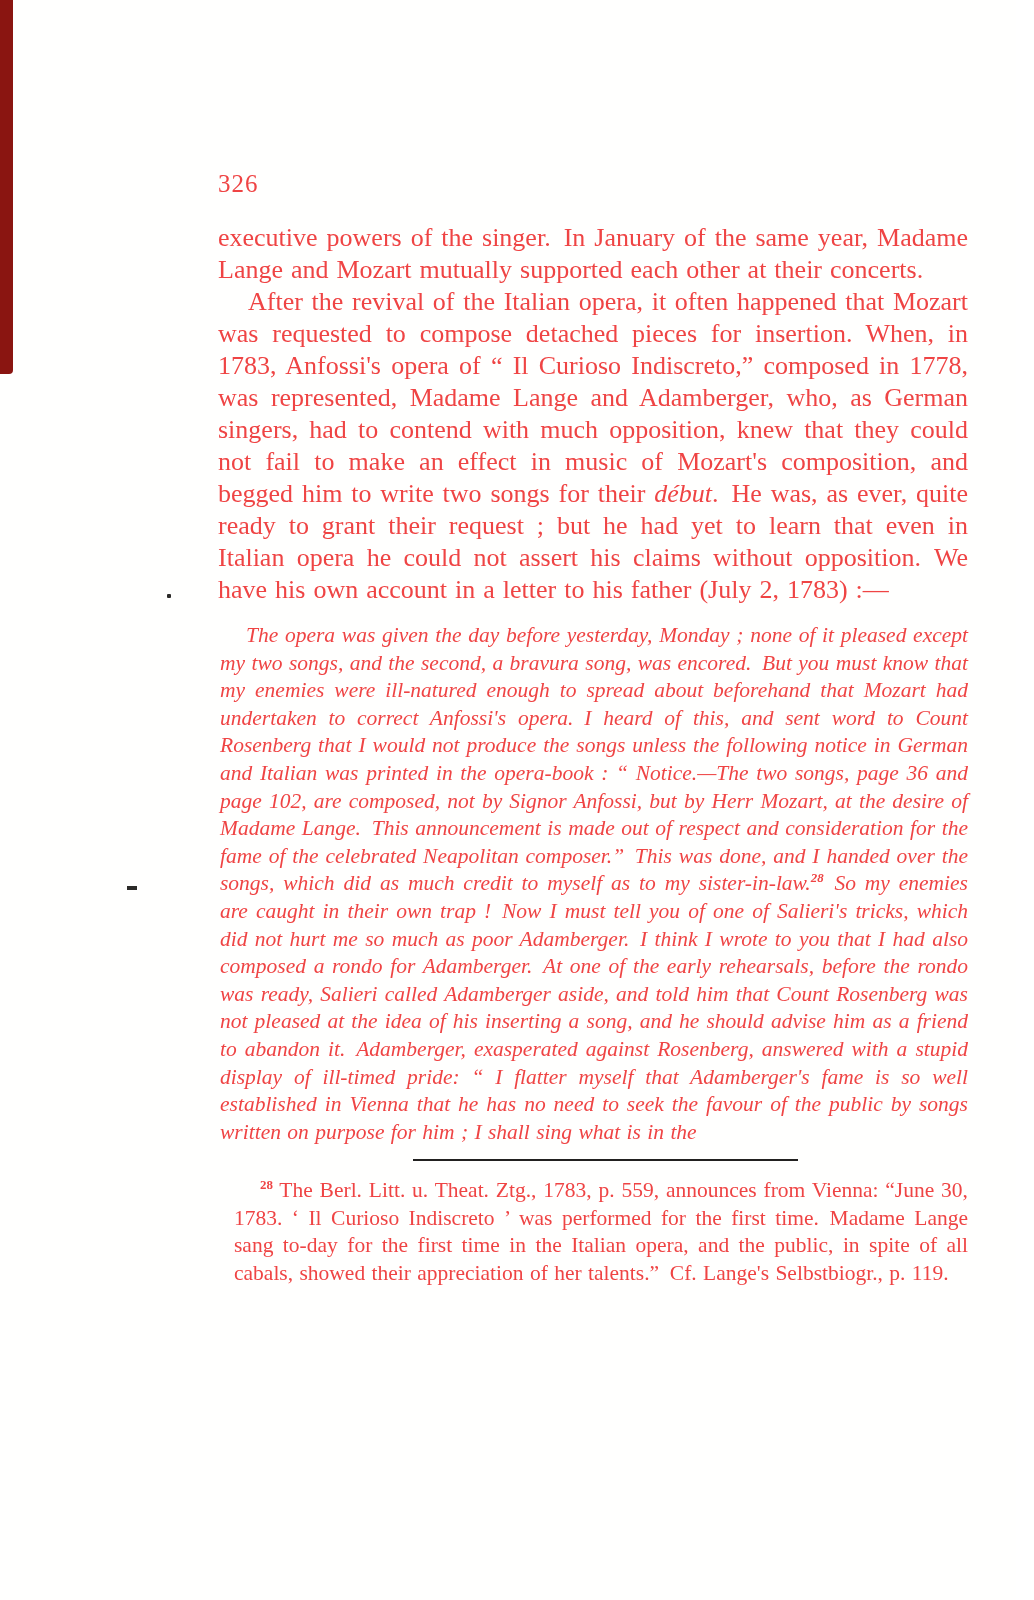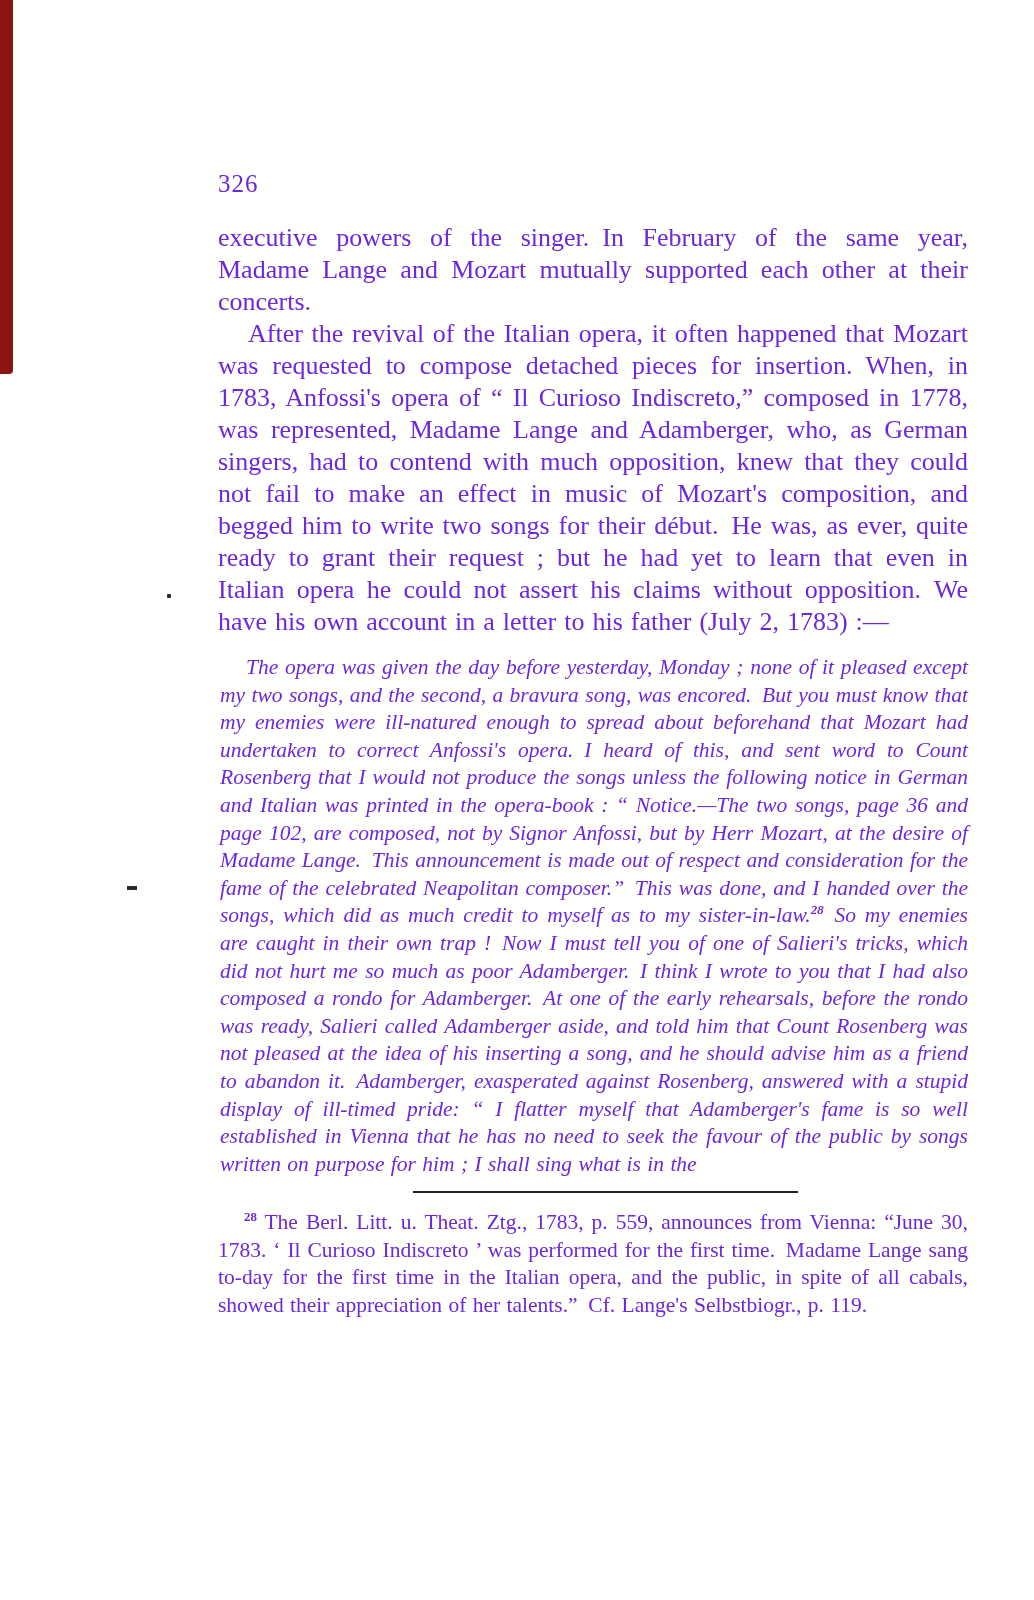--- a/index.html
+++ b/index.html
@@ -5,21 +5,21 @@
   html, body { margin: 0; padding: 0; }
   body {
     width: 1034px; height: 1600px;
     background: #ffffff;
     font-family: "Liberation Serif", "DejaVu Serif", serif;
   }
   .page {
     position: relative;
     width: 1016px; height: 1600px;
     background: #fffffe;
-    color: #6d28d9;
+    color: #ef4444;
     overflow: hidden;
   }
   
   .edge-stripe {
     position: absolute; left: 0; top: 0;
     width: 13px; height: 374px;
     border-bottom-right-radius: 4px;
   }
   .speck { position: absolute; background: #2b2a28; }
   .speck-dot  { left: 167px; top: 594px; width: 4px; height: 4px; border-radius: 1px; }
@@ -56,48 +56,48 @@
     text-indent: 26px;
     word-spacing: 1px;
     font-style: italic;
   }
   .fn-sep {
     margin: 13px 0 0 195px;
     width: 385px; height: 0;
     border-top: 2px solid #222120;
   }
   .footnote {
-    margin: 16px 0 0 0;
+    margin: 16px 0 0 16px;
     text-align: justify;
     font-size: 21.5px; line-height: 27.6px;
     text-indent: 26px;
     word-spacing: 1px;
   }
-  .i { }
+  .i { font-style: italic; }
   sup.fnref {
     font-size: 0.6em; font-weight: bold; line-height: 0;
   }
 </style>
 </head>
 <body>
 
 <div class="page">
 
   <div class="edge-stripe" style="background-color: rgb(138, 21, 17);"></div>
 
   <div class="speck speck-dot"></div>
   <div class="speck speck-dash"></div>
 
   <div class="text-block">
 
     <div class="header">
       <span class="page-num">326</span>
     </div>
 
-    <p class="body-para no-indent"><span>executive powers of the singer. In February of the same year, Madame Lange and Mozart mutually supported each other at their concerts.</span></p>
+    <p class="body-para no-indent"><span>executive powers of the singer. In January of the same year, Madame Lange and Mozart mutually supported each other at their concerts.</span></p>
 
     <p class="body-para"><span>After the revival of the Italian opera, it often happened that Mozart was requested to compose detached pieces for insertion. When, in 1783, Anfossi's opera of “ Il Curioso Indiscreto,” composed in 1778, was represented, Madame Lange and Adamberger, who, as German singers, had to contend with much opposition, knew that they could not fail to make an effect in music of Mozart's composition, and begged him to write two songs for their </span><span class="i">début</span><span>. He was, as ever, quite ready to grant their request ; but he had yet to learn that even in Italian opera he could not assert his claims without opposition. We have his own account in a letter to his father (July 2, 1783) :—</span></p>
 
     <p class="quote"><span>The opera was given the day before yesterday, Monday ; none of it pleased except my two songs, and the second, a bravura song, was encored. But you must know that my enemies were ill-natured enough to spread about beforehand that Mozart had undertaken to correct Anfossi's opera. I heard of this, and sent word to Count Rosenberg that I would not produce the songs unless the following notice in German and Italian was printed in the opera-book : “ Notice.—The two songs, page 36 and page 102, are composed, not by Signor Anfossi, but by Herr Mozart, at the desire of Madame Lange. This announcement is made out of respect and consideration for the fame of the celebrated Neapolitan composer.” This was done, and I handed over the songs, which did as much credit to myself as to my sister-in-law.</span><sup class="fnref">28</sup><span> So my enemies are caught in their own trap ! Now I must tell you of one of Salieri's tricks, which did not hurt me so much as poor Adamberger. I think I wrote to you that I had also composed a rondo for Adamberger. At one of the early rehearsals, before the rondo was ready, Salieri called Adamberger aside, and told him that Count Rosenberg was not pleased at the idea of his inserting a song, and he should advise him as a friend to abandon it. Adamberger, exasperated against Rosenberg, answered with a stupid display of ill-timed pride: “ I flatter myself that Adamberger's fame is so well established in Vienna that he has no need to seek the favour of the public by songs written on purpose for him ; I shall sing what is in the</span></p>
 
     <div class="fn-sep"></div>
 
     <p class="footnote"><sup class="fnref">28</sup><span> The Berl. Litt. u. Theat. Ztg., 1783, p. 559, announces from Vienna: “June 30, 1783. ‘ Il Curioso Indiscreto ’ was performed for the first time. Madame Lange sang to-day for the first time in the Italian opera, and the public, in spite of all cabals, showed their appreciation of her talents.” Cf. Lange's Selbstbiogr., p. 119.</span></p>
 
   </div>

